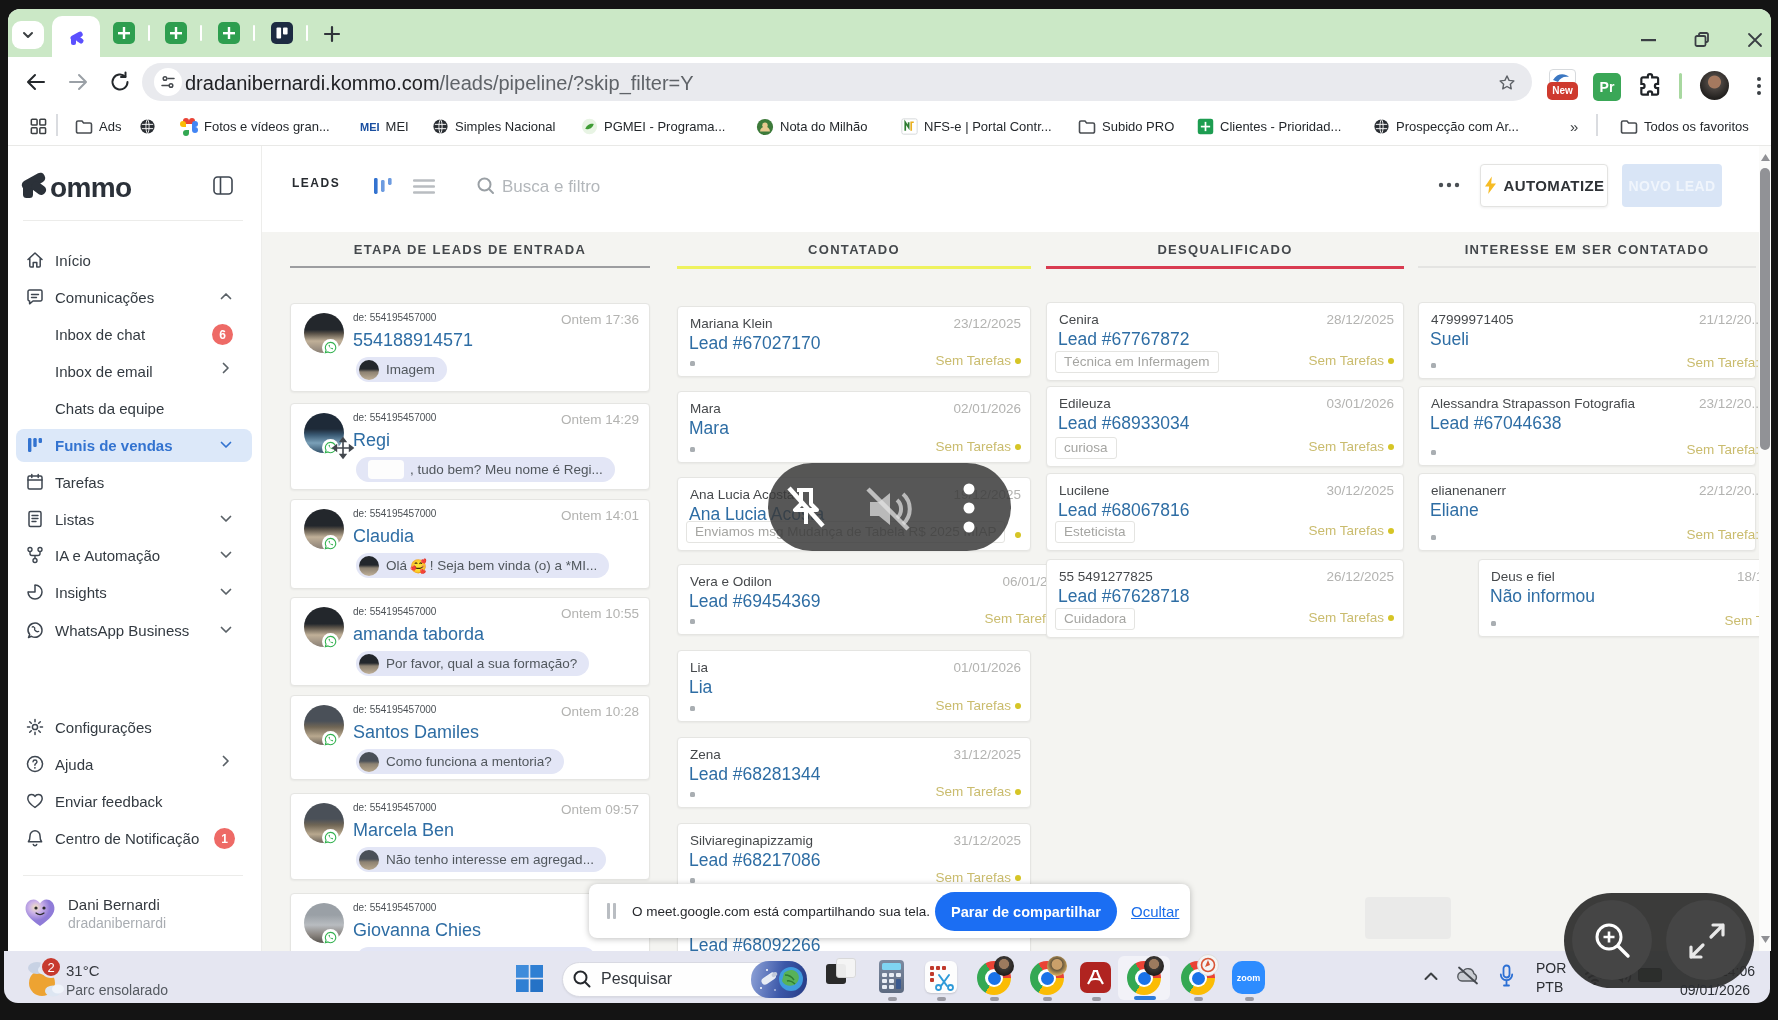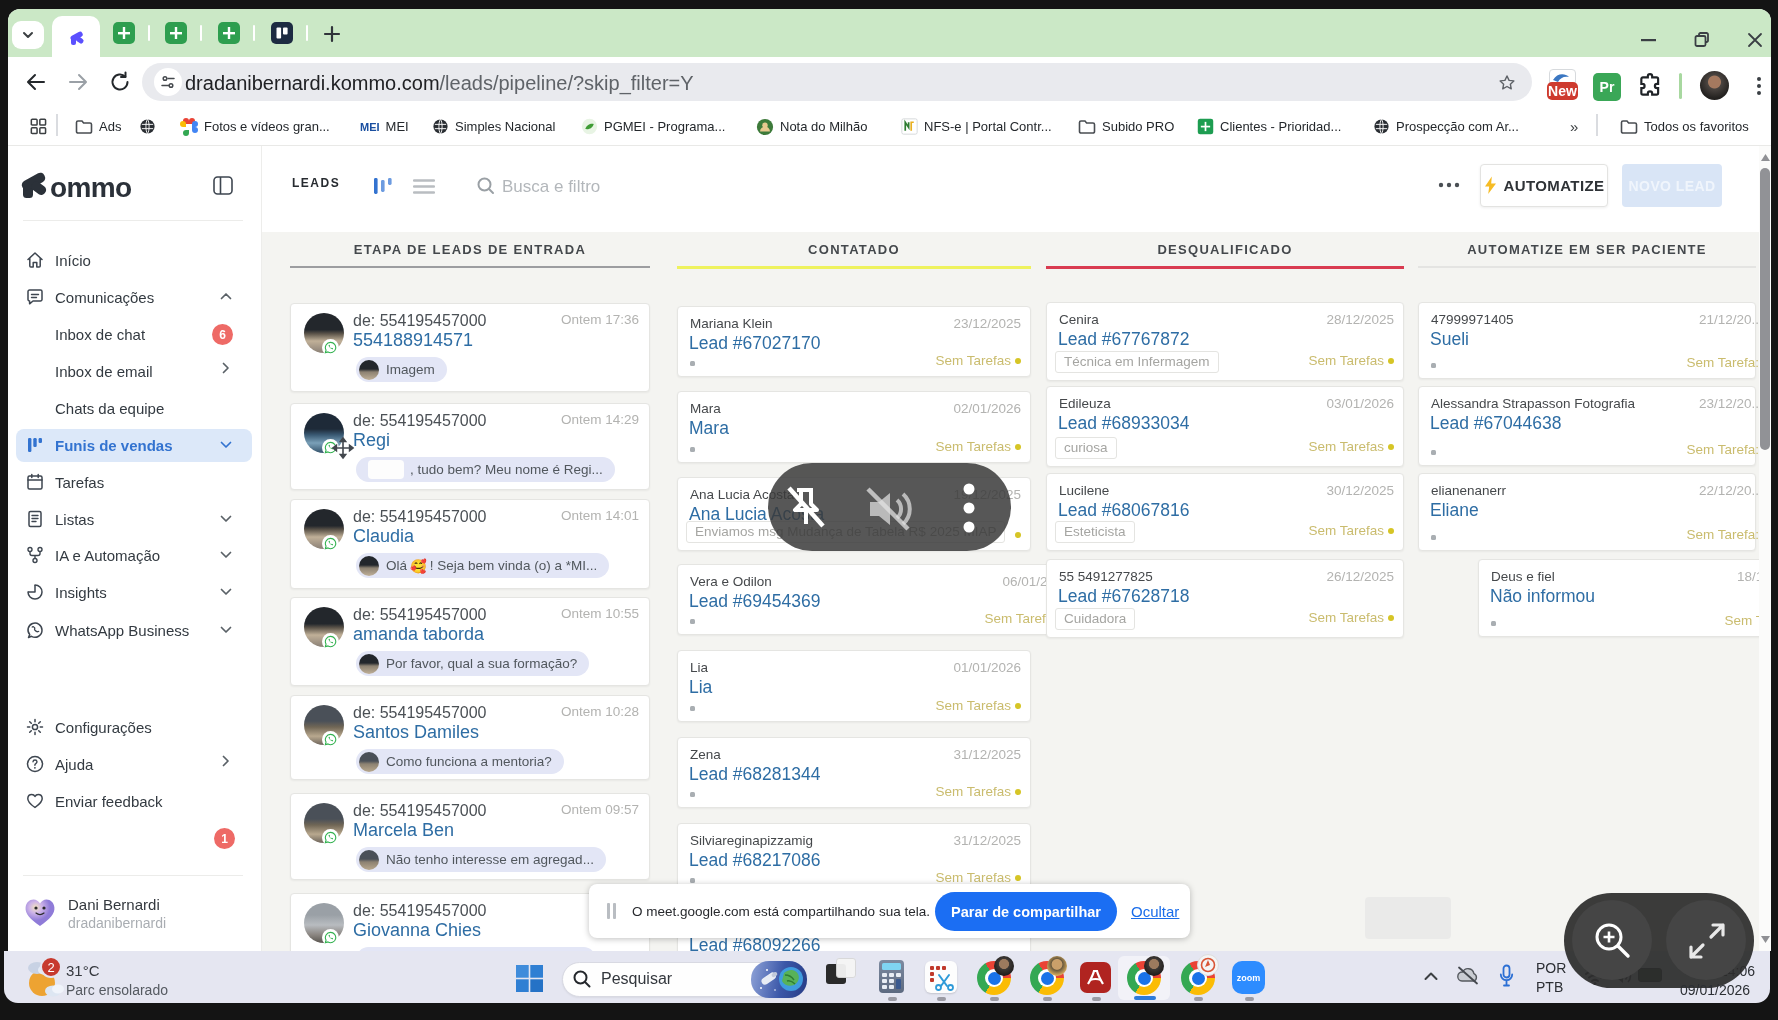--- a/index.html
+++ b/index.html
@@ -42,21 +42,21 @@
 .cdot { position:absolute; left:12px; bottom:10px; width:5px; height:5px; background:#a9aeb2; border-radius:1.5px; }
 .semt { position:absolute; right:9px; bottom:8px; font-size:13.5px; color:#cabc6e; }
 .semt i { display:inline-block; width:6px; height:6px; background:#d6c526; border-radius:50%; margin-left:4px; vertical-align:1px; font-style:normal; }
 .chip { position:absolute; left:8px; bottom:7px; border:1px solid #e4e4e1; border-radius:3px;
   padding:2px 8px 3px; font-size:13.5px; color:#a5a5a2; background:#fff; white-space:nowrap; }
 
 .wcard { position:absolute; left:282px; width:360px; background:#fff; border:1px solid #e5e5e2; border-radius:4px; box-shadow:0 1px 2px rgba(0,0,0,0.05); }
 .wava { position:absolute; left:13px; top:9px; width:40px; height:40px; border-radius:50%; }
 .wabadge { position:absolute; left:31px; top:35px; width:17px; height:17px; border-radius:50%; background:#fff;
   display:flex; align-items:center; justify-content:center; }
-.wde { position:absolute; left:62px; top:8px; font-size:16px; color:#4b5055; }
+.wde { position:absolute; left:62px; top:8px; font-size:10px; color:#4b5055; }
 .wtime { position:absolute; right:10px; top:8px; font-size:13.5px; color:#b3b3b1; }
 .wname { position:absolute; left:62px; top:26px; font-size:18px; color:#2e6da4; }
 .wpill { position:absolute; left:65px; top:53px; height:25px; background:#e3e6f6; border-radius:13px;
   display:flex; align-items:center; font-size:13.5px; color:#51575d; padding:0 12px 0 3px; white-space:nowrap; }
 .wpill .pa { width:20px; height:20px; border-radius:50%; margin-right:7px; flex:0 0 auto; }
 
 #taskbar { position:absolute; left:4px; top:951px; width:1766px; height:52px; background:#e5e6f1;
   border-radius:0 0 14px 14px; }
 .tuline { position:absolute; top:997px; width:9px; height:4px; background:#9b9ba4; border-radius:2px; }
 .chrome { position:absolute; width:34px; height:34px; border-radius:50%;
@@ -167,21 +167,21 @@
       <svg width="20" height="20" viewBox="0 0 24 24">
         <path d="M12 3.6l2.5 5.2 5.7.7-4.2 3.9 1.1 5.6L12 16.2 6.9 19l1.1-5.6-4.2-3.9 5.7-.7z" fill="none" stroke="#5f6368" stroke-width="1.7" stroke-linejoin="round"></path>
       </svg>
     </div>
 
   <div class="abs" style="left:1541px;top:60px;width:27px;height:18px;background:#fff;border:1px solid #d7dadd;border-radius:4px">
       <svg width="25" height="16" viewBox="0 0 25 16">
         <path d="M3 10c4-7 12-7 16-3 -5-1-9 1-11 5z" fill="#3b77c2"></path>
       </svg>
     </div>
-  <div class="abs" style="left:1539px;top:73px;width:31px;height:18px;background:#ce3a2e;border-radius:5px;color:#fff;font-size:14px;font-weight:bold;text-align:center;line-height:18px">New</div>
+  <div class="abs" style="left:1539px;top:73px;width:31px;height:18px;background:#ce3a2e;border-radius:5px;color:#fff;font-size:10px;font-weight:bold;text-align:center;line-height:18px">New</div>
   <div class="abs" style="left:1585px;top:64px;width:28px;height:28px;background:#3aa757;border-radius:5px;color:#fff;font-size:14px;font-weight:bold;text-align:center;line-height:28px">Pr</div>
   <div class="abs" style="left:1629px;top:64px">
       <svg width="26" height="26" viewBox="0 0 24 24">
         <path d="M10 3a2 2 0 0 1 4 0v1h4a1.5 1.5 0 0 1 1.5 1.5V10h-1a2 2 0 0 0 0 4h1v4.5A1.5 1.5 0 0 1 18 20h-4v-1a2 2 0 0 0-4 0v1H5.5A1.5 1.5 0 0 1 4 18.5V14h1a2 2 0 0 0 0-4H4V5.5A1.5 1.5 0 0 1 5.5 4H10z" fill="none" stroke="#1f2327" stroke-width="2"></path>
       </svg>
     </div>
   <div class="abs" style="left:1671px;top:64px;width:3px;height:26px;background:#a8d8a0;border-radius:2px"></div>
   <div class="abs" style="left:1692px;top:62px;width:29px;height:29px;border-radius:50%;background:radial-gradient(circle at 50% 38%,#a5795f 0 26%,#4a4440 30%,#23211f 70%)"></div>
   <div class="abs" style="left:1743px;top:65px">
       <svg width="16" height="24" viewBox="0 0 16 24">
@@ -310,21 +310,21 @@
         <circle cx="19" cy="3" r="2.2" fill="#4a4f54"></circle>
       </svg>
     <div class="abs" style="left:1472px;top:18px;width:128px;height:43px;background:#fff;border:1px solid #e3e3e1;border-radius:4px;box-shadow:0 1px 3px rgba(0,0,0,0.07);display:flex;align-items:center;justify-content:center;gap:7px;font-size:15px;font-weight:bold;color:#2f3337;letter-spacing:0.4px"><svg width="13" height="19" viewBox="0 0 13 19">
           <path d="M7.8 0.5 L1 10.5 L5.2 10.5 L4.2 18 L12 7.6 L7.2 7.6 Z" fill="#f6bc25"></path>
         </svg>AUTOMATIZE</div>
     <div class="abs" style="left:1614px;top:18px;width:100px;height:43px;background:#d9e5f6;border-radius:4px;display:flex;align-items:center;justify-content:center;font-size:14px;font-weight:bold;color:#f0f5fc;letter-spacing:0.4px">NOVO LEAD</div>
 
     <div class="coltitle" style="left:282px;width:360px">ETAPA DE LEADS DE ENTRADA</div>
     <div class="coltitle" style="left:669px;width:354px">CONTATADO</div>
     <div class="coltitle" style="left:1038px;width:358px">DESQUALIFICADO</div>
-    <div class="coltitle" style="left:1410px;width:338px">AUTOMATIZE EM SER PACIENTE</div>
+    <div class="coltitle" style="left:1410px;width:338px">INTERESSE EM SER CONTATADO</div>
     <div class="abs" style="left:282px;top:120px;width:360px;height:2px;background:#9c9da0"></div>
     <div class="abs" style="left:669px;top:120px;width:354px;height:3px;background:#eef25e"></div>
     <div class="abs" style="left:1038px;top:120px;width:358px;height:3px;background:#d93b51"></div>
     <div class="abs" style="left:1410px;top:120px;width:338px;height:2px;background:#e4e4e2"></div>
 
     <div class="wcard" style="top:157px;height:89px">
       <div class="wava" style="background:linear-gradient(180deg,#23272c 42%,#5d554a 52%,#c0b098 70%,#8a8076 100%)"></div>
       <div class="wabadge">
           <svg width="13" height="13" viewBox="0 0 24 24">
             <path d="M12 2.5A9.5 9.5 0 0 0 3.8 16.7L2.5 21.5l4.9-1.3A9.5 9.5 0 1 0 12 2.5z" fill="none" stroke="#32b14f" stroke-width="2"></path>
@@ -626,20 +626,23 @@
             <circle cx="10" cy="10" r="7.5" fill="none" stroke="#3e4650" stroke-width="1.5"></circle>
             <path d="M8 7.8c.2-2.4 3.8-2.3 4-.1.1 1.3-1 1.6-1.9 2.6-.2.3-.2.5-.2 1" fill="none" stroke="#3e4650" stroke-width="1.4" stroke-linecap="round"></path>
             <circle cx="9.9" cy="13.8" r="0.9" fill="#3e4650"></circle>
           </svg>Ajuda</div>
       <svg class="chev" style="left:214px;top:609px" width="8" height="12" viewBox="0 0 8 12">
           <path d="M1.5 1.5 L6 6 L1.5 10.5" fill="none" stroke="#5a6167" stroke-width="1.7" stroke-linecap="round" stroke-linejoin="round"></path>
         </svg>
       <div class="mitem" style="top:637px"><svg class="ic" viewBox="0 0 20 20">
             <path d="M10 16.5 C5 13 2.5 10.2 2.8 7.3 3 5 4.8 3.5 6.8 3.5 8.3 3.5 9.4 4.3 10 5.5 10.6 4.3 11.7 3.5 13.2 3.5 15.2 3.5 17 5 17.2 7.3 17.5 10.2 15 13 10 16.5Z" fill="none" stroke="#3e4650" stroke-width="1.5" stroke-linejoin="round"></path>
           </svg>Enviar feedback</div>
+      <div class="mitem" style="top:674px"><svg class="ic" viewBox="0 0 20 20">
+            <path d="M10 2.8a5 5 0 0 1 5 5c0 3.6.8 5 1.6 6H3.4c.8-1 1.6-2.4 1.6-6a5 5 0 0 1 5-5zM8.3 16.5a1.8 1.8 0 0 0 3.4 0" fill="none" stroke="#3e4650" stroke-width="1.5" stroke-linejoin="round" stroke-linecap="round"></path>
+          </svg>Centro de Notificação</div>
       <div class="badge" style="left:206px;top:682px">1</div>
       <div class="abs" style="left:15px;top:729px;width:220px;height:1px;background:#ececea"></div>
       <svg width="36" height="35" viewBox="0 0 36 35" style="position:absolute;left:14px;top:748px">
           <defs>
             <radialGradient id="hg" cx="35%" cy="30%">
               <stop offset="0%" stop-color="#f3e3c0"></stop>
               <stop offset="45%" stop-color="#cdb3e8"></stop>
               <stop offset="100%" stop-color="#8f7bd8"></stop>
             </radialGradient>
           </defs>

